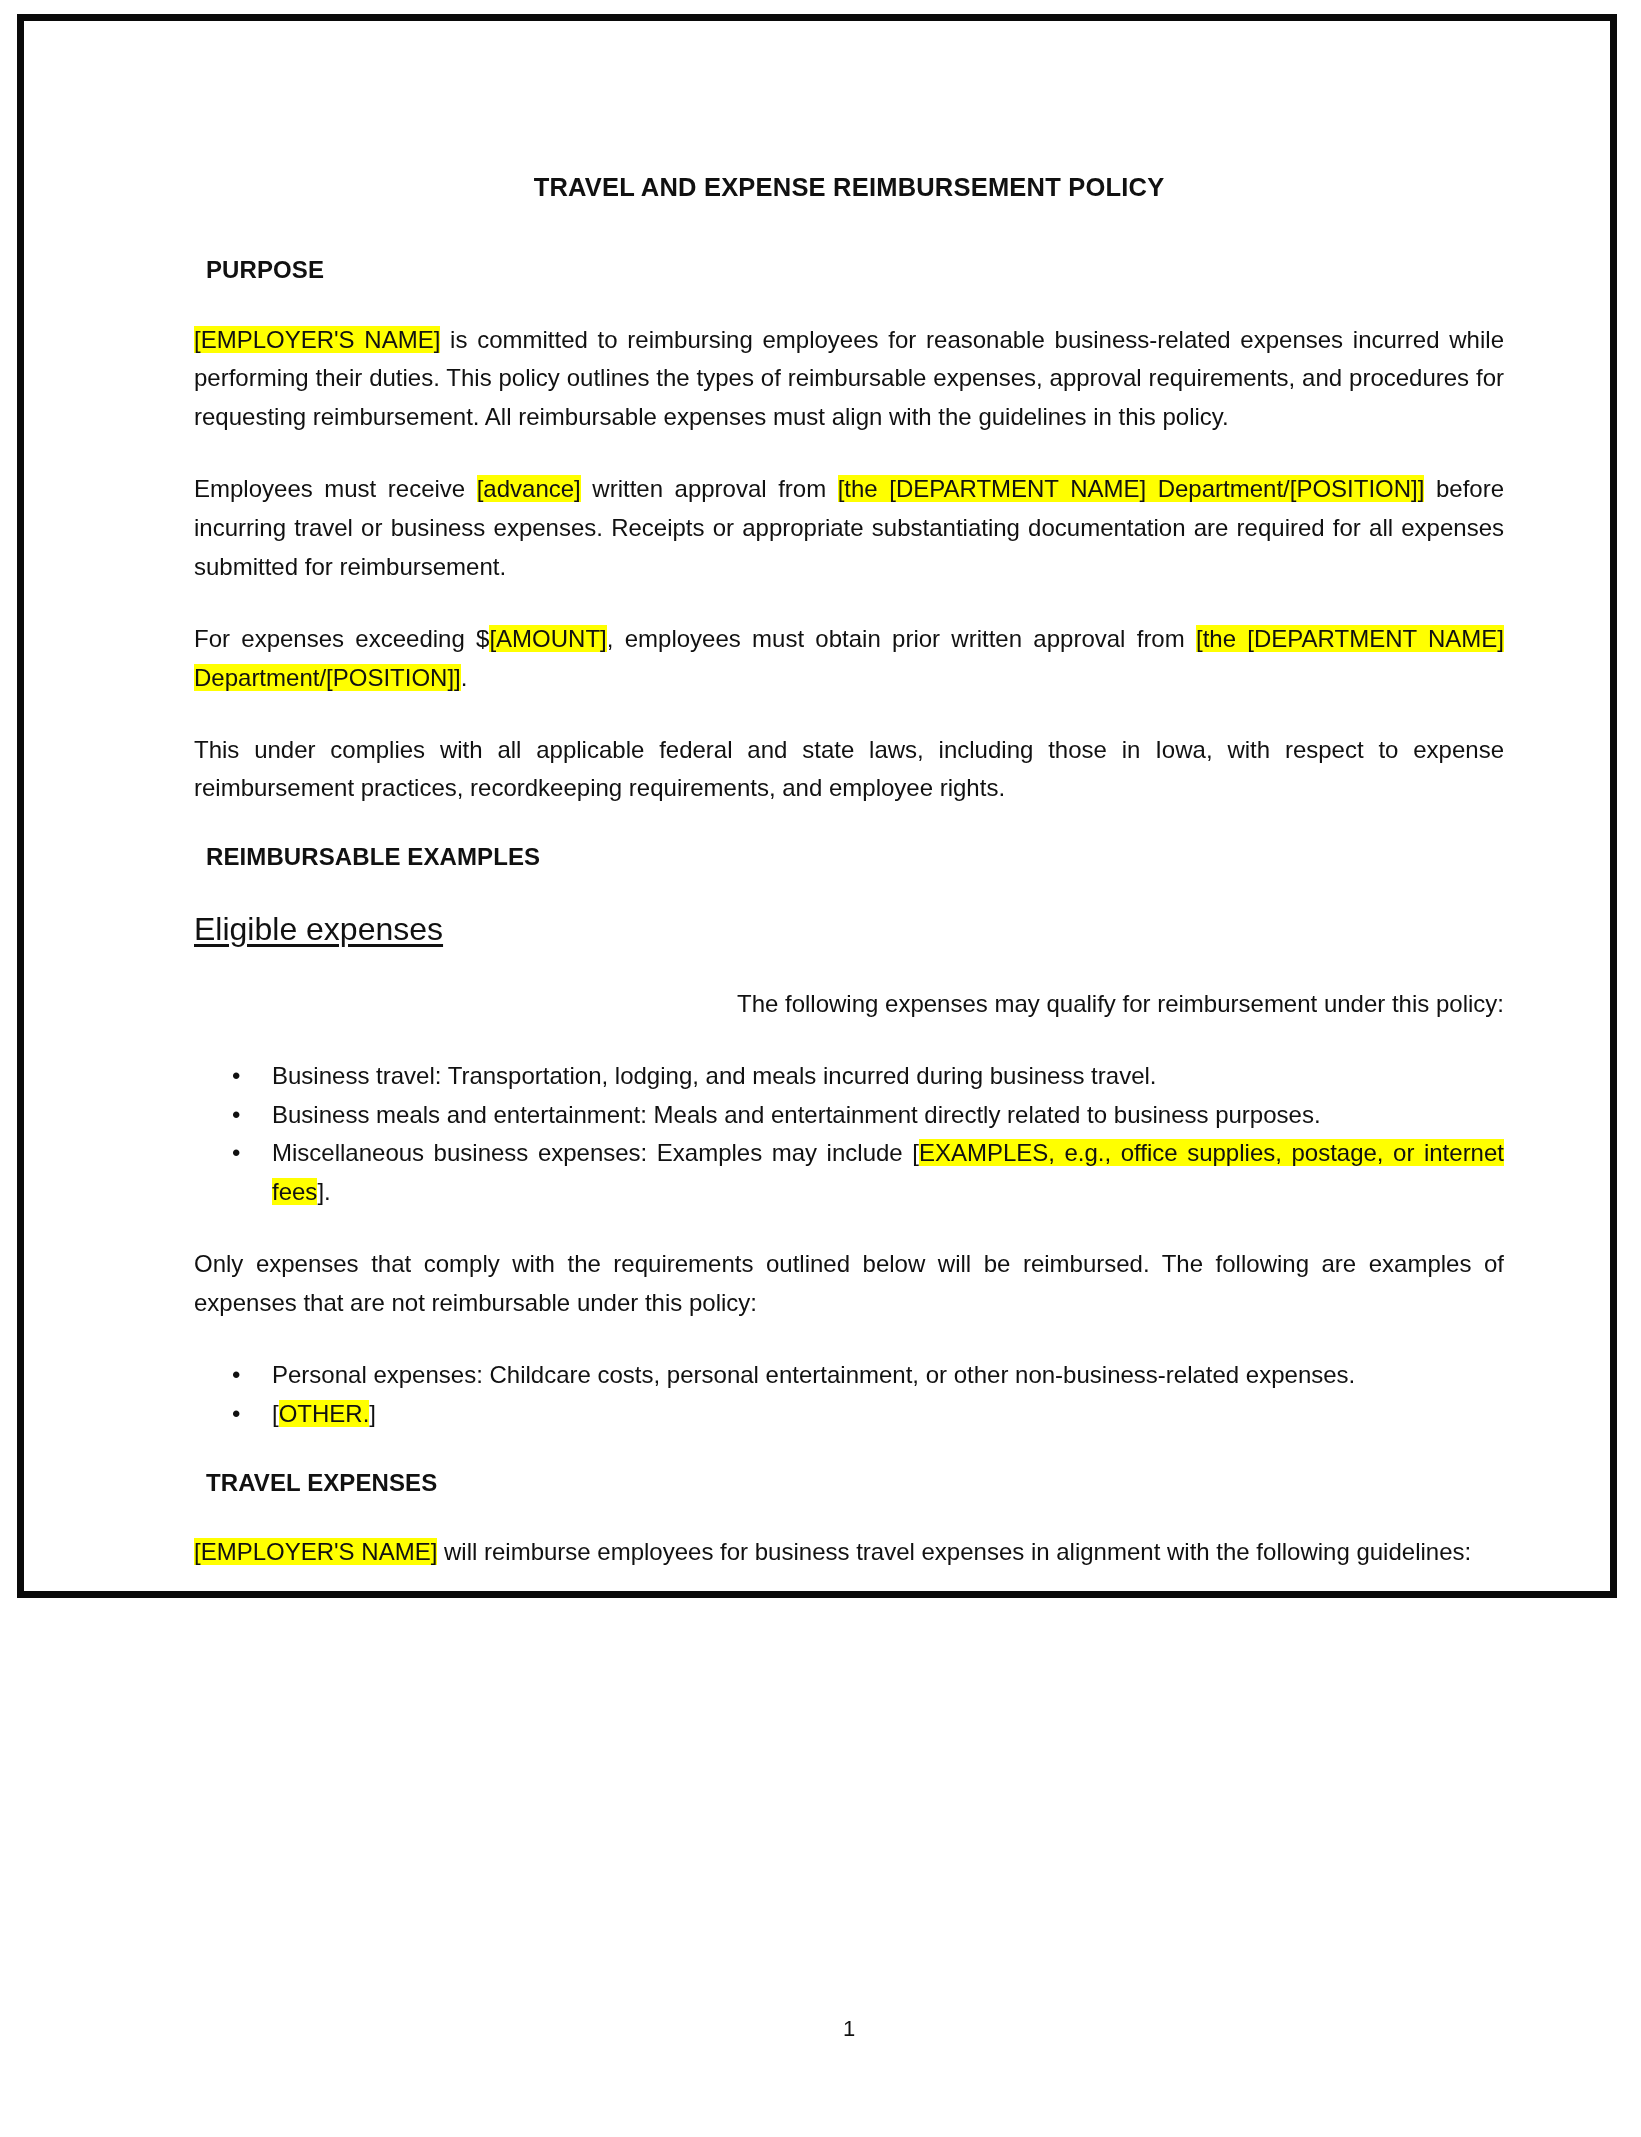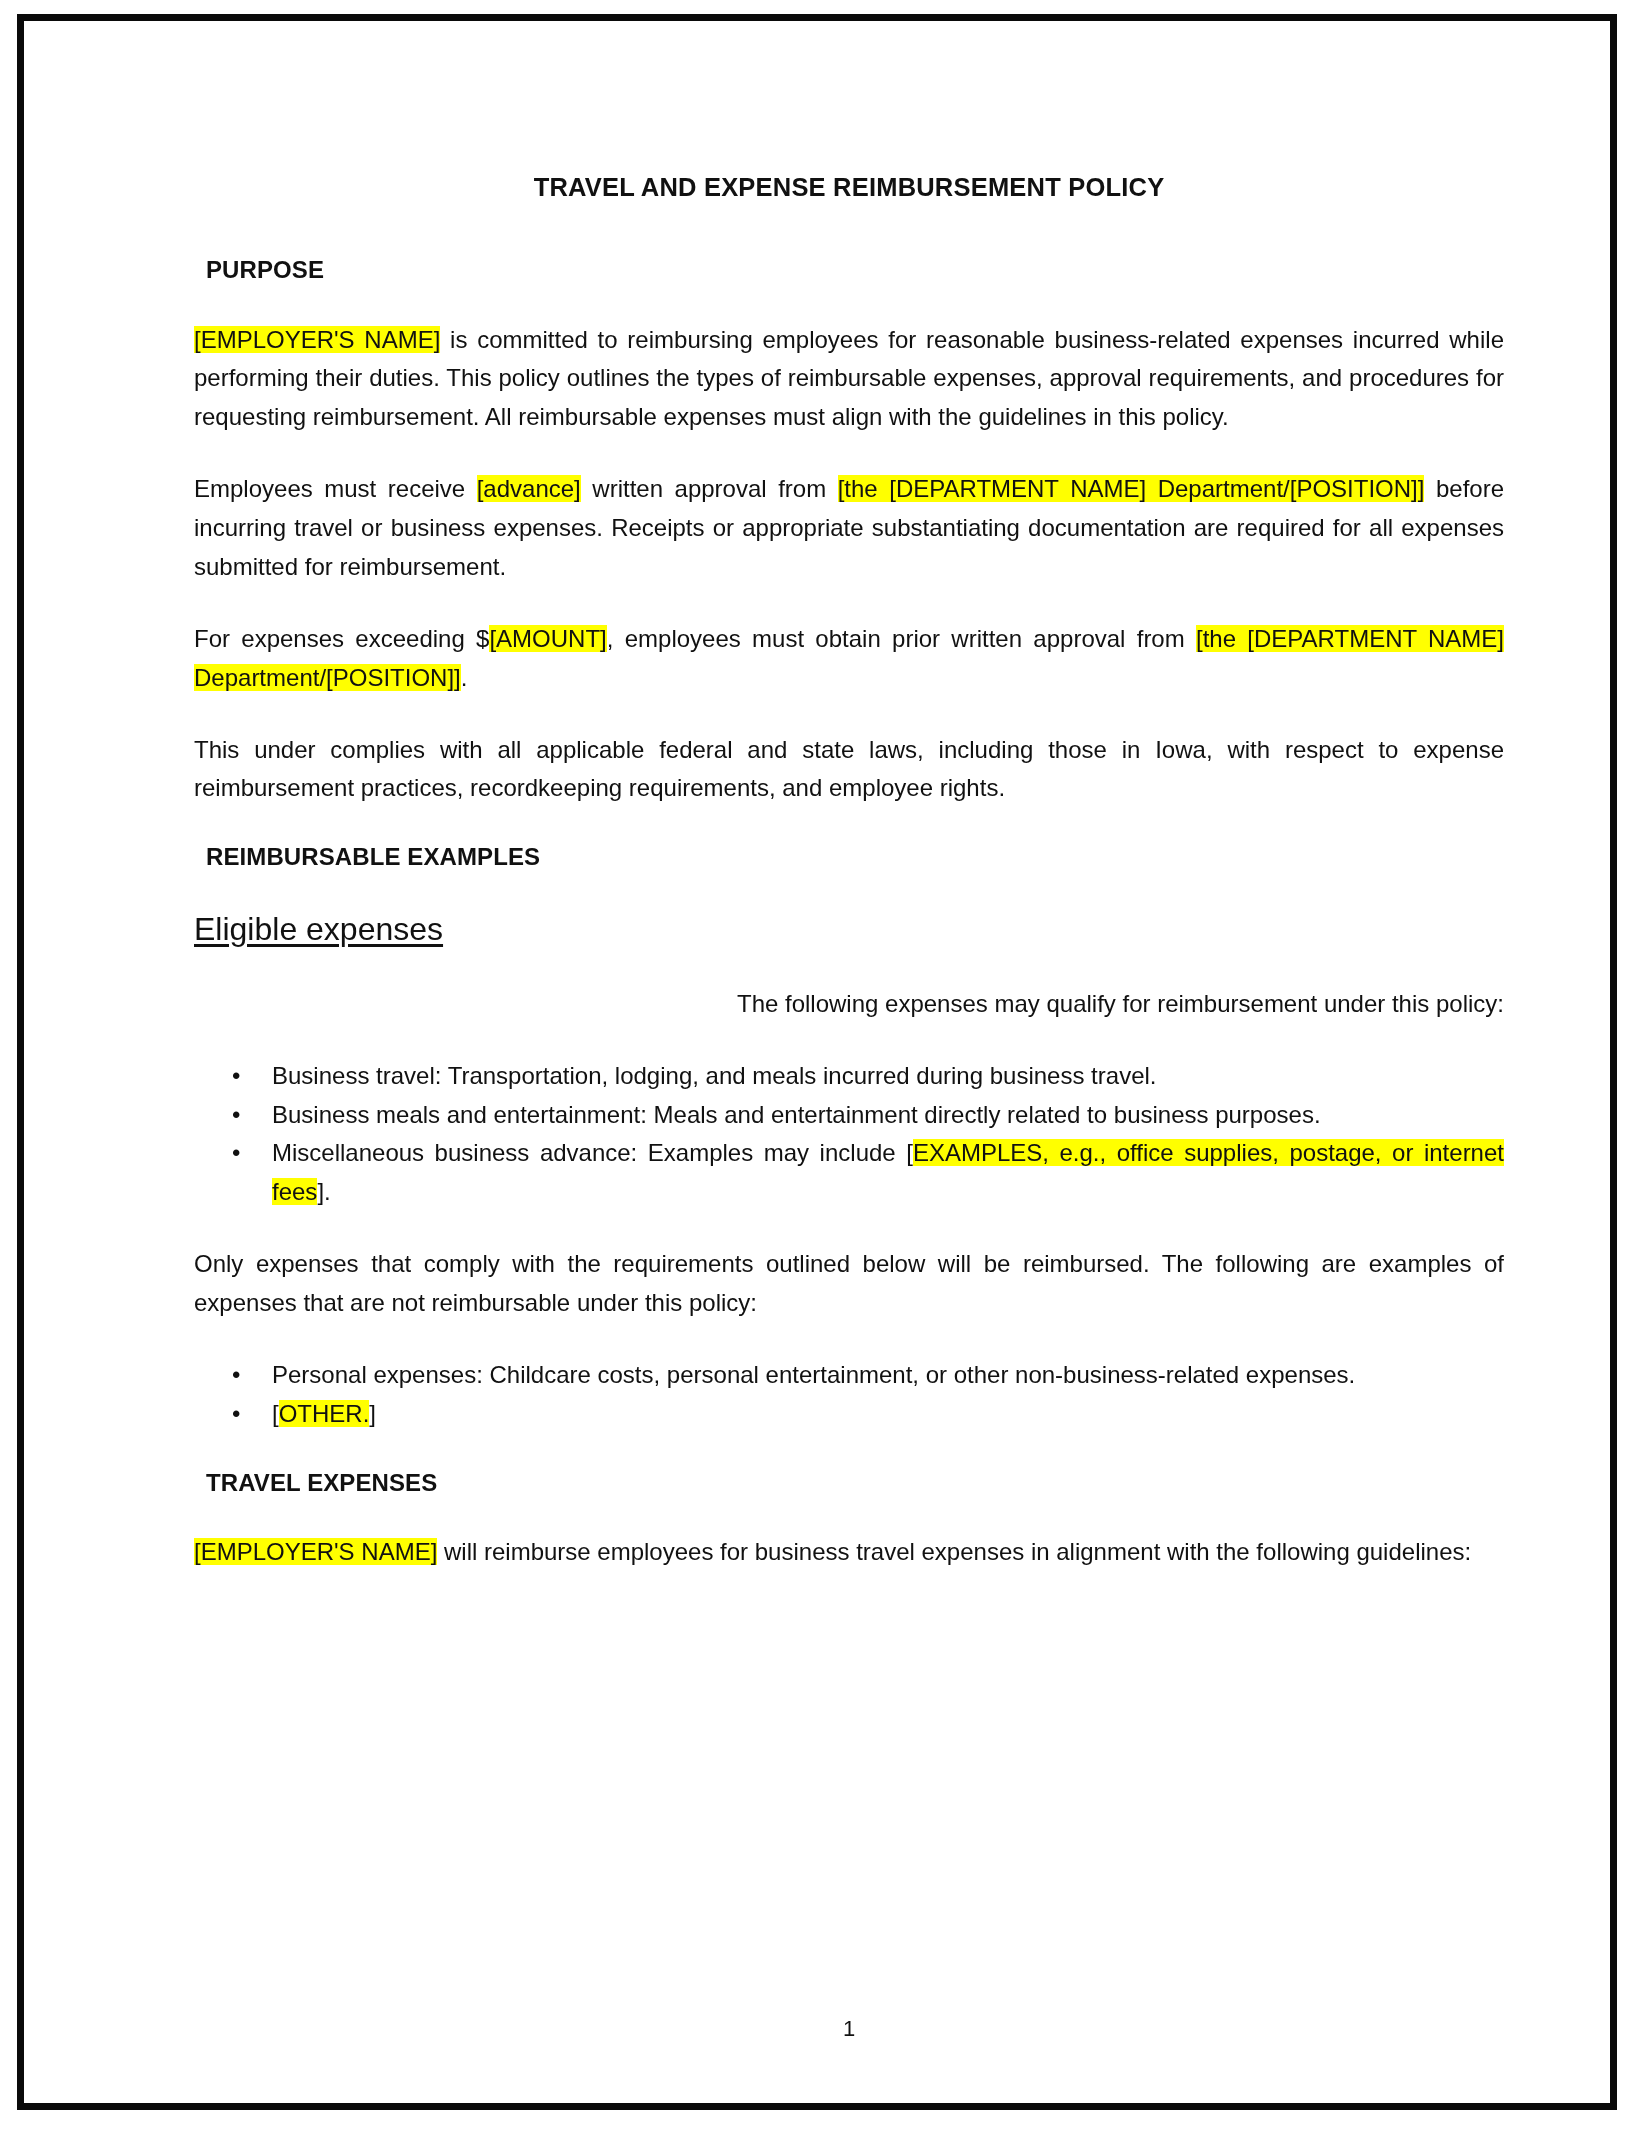--- a/index.html
+++ b/index.html
@@ -23,21 +23,21 @@
     height: 2137px;
     background: #ffffff;
   }
 
   
   .page-frame {
     position: absolute;
     left: 17px;
     top: 14px;
     width: 1600px;
-    height: 2096px;
+    height: 1584px;
     border: 7px solid #0a0a0a;
     box-sizing: border-box;
     background: #ffffff;
   }
 
   .page-body {
     position: absolute;
     left: 170px;
     top: 150px;
     width: 1310px;
@@ -157,21 +157,21 @@
         <li>
           <span class="bullet-dot">•</span>
           <span class="li-text"><span>Business travel: Transportation, lodging, and meals incurred during business travel.</span></span>
         </li>
         <li>
           <span class="bullet-dot">•</span>
           <span class="li-text"><span>Business meals and entertainment: Meals and entertainment directly related to business purposes.</span></span>
         </li>
         <li>
           <span class="bullet-dot">•</span>
-          <span class="li-text"><span>Miscellaneous business advance: Examples may include [</span><span class="hl">EXAMPLES, e.g., office supplies, postage, or internet fees</span><span>].</span></span>
+          <span class="li-text"><span>Miscellaneous business expenses: Examples may include [</span><span class="hl">EXAMPLES, e.g., office supplies, postage, or internet fees</span><span>].</span></span>
         </li>
       </ul>
 
 
       <p class="body-para">Only expenses that comply with the requirements outlined below will be reimbursed. The following are examples of expenses that are not reimbursable under this policy:</p>
 
       <ul class="bullet-list">
         <li>
           <span class="bullet-dot">•</span>
           <span class="li-text"><span>Personal expenses: Childcare costs, personal entertainment, or other non-business-related expenses.</span></span>

